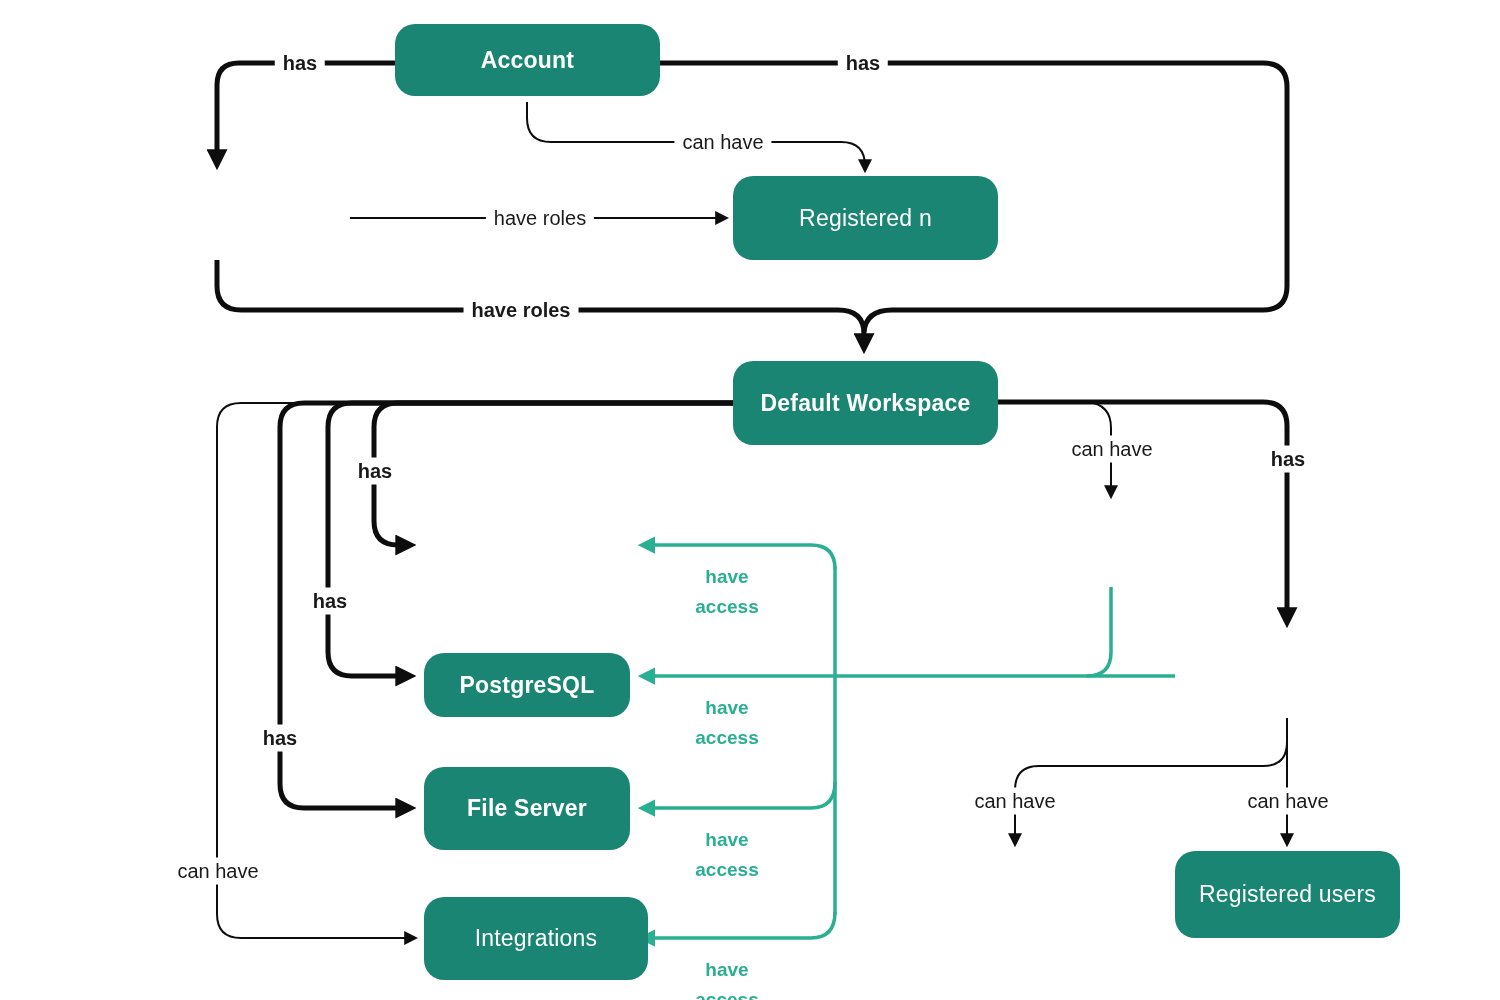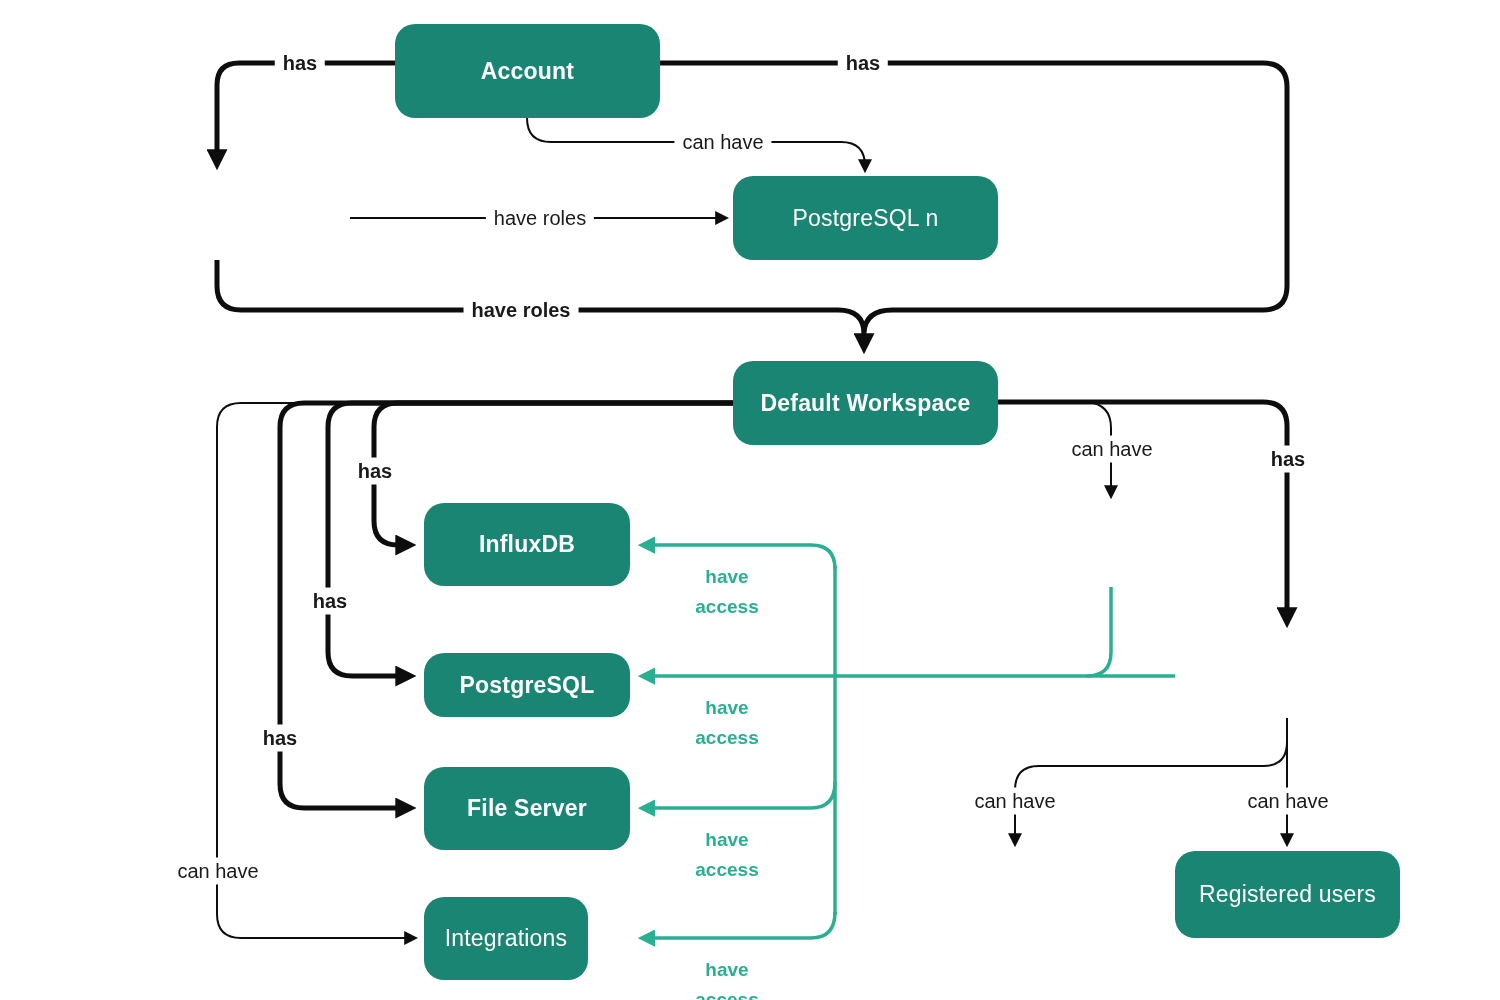--- a/index.html
+++ b/index.html
@@ -93,39 +93,36 @@
     <path class="stroke-thin" d="M 1287 718 V 843" marker-end="url(#ah-thin)"></path>
 
     <path class="stroke-teal" d="M 835 566 V 915"></path>
     <path class="stroke-teal" d="M 835 569 Q 835 545 811 545 H 643" marker-end="url(#ah-teal)"></path>
     <path class="stroke-teal" d="M 1175 676 H 643" marker-end="url(#ah-teal)"></path>
     <path class="stroke-teal" d="M 835 782 Q 835 808 811 808 H 643" marker-end="url(#ah-teal)"></path>
     <path class="stroke-teal" d="M 835 912 Q 835 938 811 938 H 643" marker-end="url(#ah-teal)"></path>
     <path class="stroke-teal" d="M 1111 587 V 652 Q 1111 676 1087 676"></path>
   </svg>
 
-  <div class="node bold" style="left:395px;top:24px;width:265px;height:94px">
+  <div class="node bold" style="left:395px;top:24px;width:265px;height:72px">
       <span>Account</span>
     </div>
   <div class="node" style="left:733px;top:176px;width:265px;height:84px">
-      <span>PostgreSQL n</span>
+      <span>Registered n</span>
     </div>
   <div class="node bold" style="left:733px;top:361px;width:265px;height:84px">
       <span>Default Workspace</span>
-    </div>
-  <div class="node bold" style="left:424px;top:503px;width:206px;height:83px">
-      <span>InfluxDB</span>
     </div>
   <div class="node bold" style="left:424px;top:653px;width:206px;height:64px">
       <span>PostgreSQL</span>
     </div>
   <div class="node bold" style="left:424px;top:767px;width:206px;height:83px">
       <span>File Server</span>
     </div>
-  <div class="node" style="left:424px;top:897px;width:164px;height:83px">
+  <div class="node" style="left:424px;top:897px;width:224px;height:83px">
       <span>Integrations</span>
     </div>
   <div class="node" style="left:1175px;top:851px;width:225px;height:87px">
       <span>Registered users</span>
     </div>
 
   <div class="elabel bold" style="left:300px;top:63px">has</div>
   <div class="elabel bold" style="left:863px;top:63px">has</div>
   <div class="elabel" style="left:723px;top:142px">can have</div>
   <div class="elabel" style="left:540px;top:218px">have roles</div>

